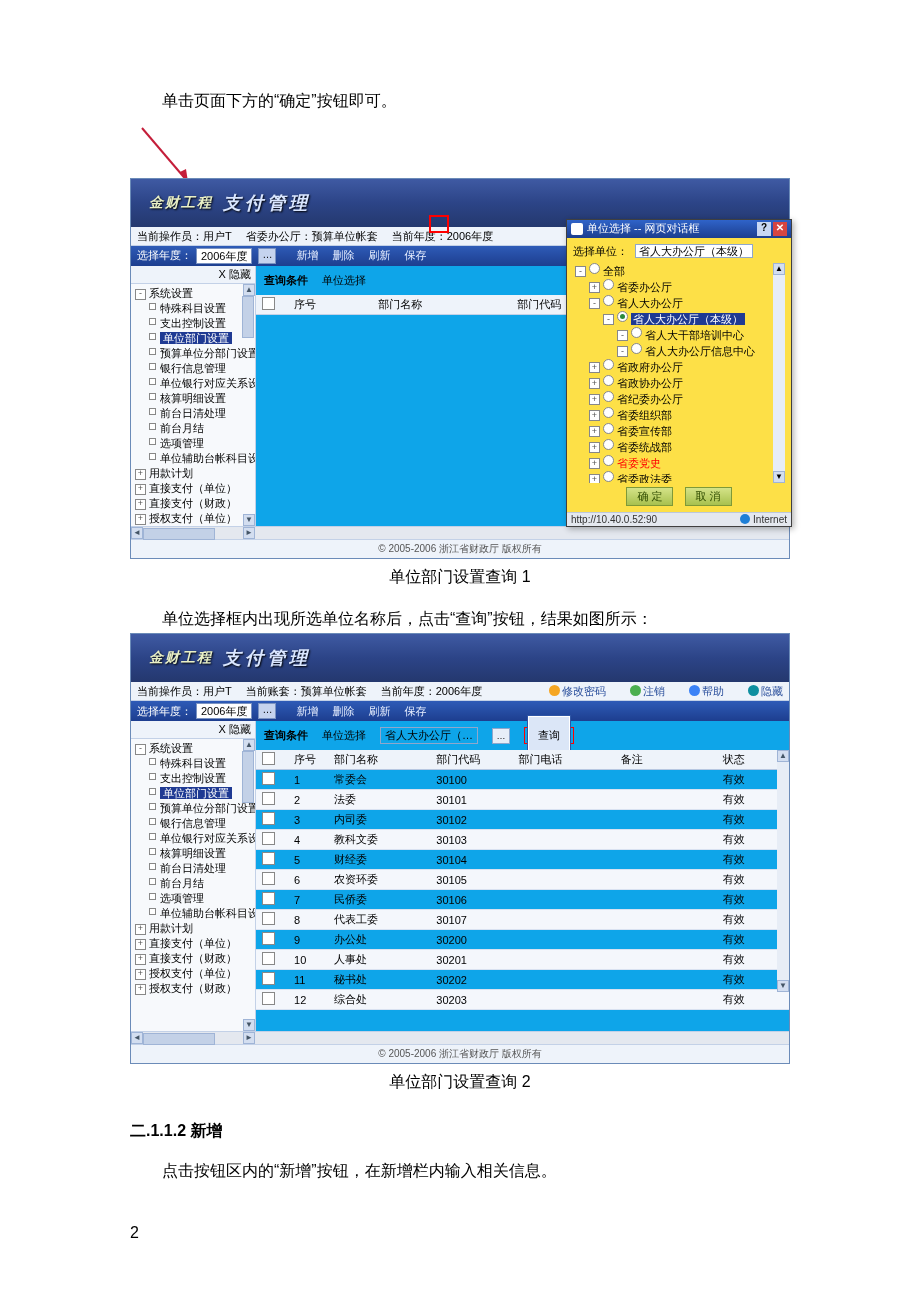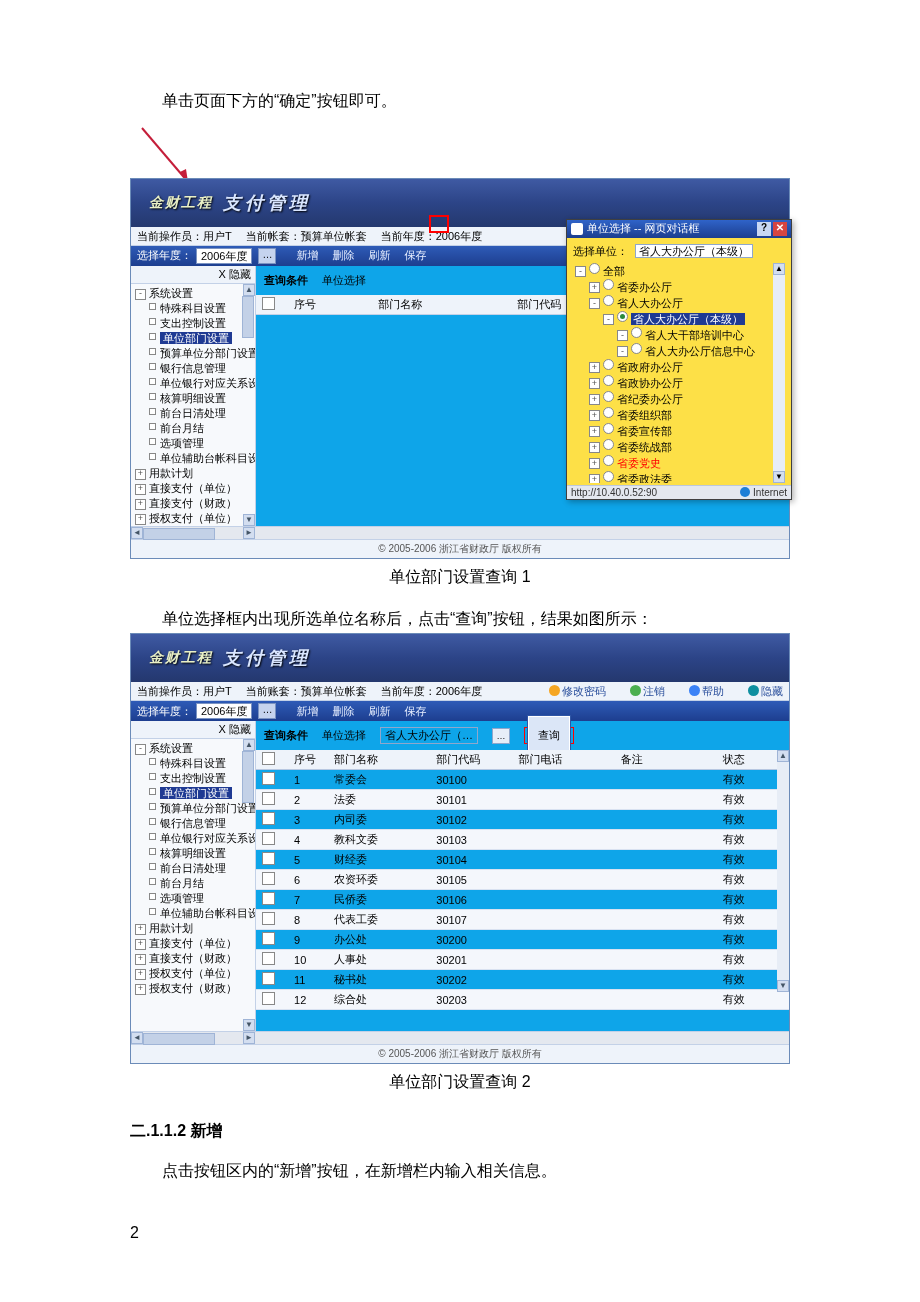--- a/index.html
+++ b/index.html
@@ -261,21 +261,21 @@
 <div class="screenshot s1">
   <div class="app-banner">
     <span class="banner-title">金财工程</span>
     <span class="banner-sub">支付管理</span>
     <span class="red-square" style="left:298px;top:36px;"></span>
   </div>
 
   <div class="infobar">
     <span>当前操作员：</span>
     <span>用户T</span>
-    <span style="margin-left:14px;">当前帐套：</span>
+    <span style="margin-left:14px;">省委办公厅：</span>
     <span>预算单位帐套</span>
     <span style="margin-left:14px;">当前年度：</span>
     <span>2006年度</span>
     <div class="right-links">
       <span><span class="dot t"></span><span>隐藏</span></span>
     </div>
   </div>
 
   <div class="yearbar">
     <span>选择年度：</span>
@@ -376,20 +376,24 @@
             <li class="i1"><span class="tbox">+</span><span class="radio"></span>省委组织部</li>
             <li class="i1"><span class="tbox">+</span><span class="radio"></span>省委宣传部</li>
             <li class="i1"><span class="tbox">+</span><span class="radio"></span>省委统战部</li>
             <li class="i1"><span class="tbox">+</span><span class="radio"></span><span class="red-hl">省委党史</span></li>
             <li class="i1"><span class="tbox">+</span><span class="radio"></span>省委政法委</li>
           </ul>
         <div style="position:absolute;right:0;top:0;bottom:0;width:12px;background:#e7edf6;">
           <div style="position:absolute;top:0;width:12px;height:12px;background:#d3def0;border:1px solid #9fb4d6;box-sizing:border-box;font-size:8px;text-align:center;line-height:9px;">▲</div>
           <div style="position:absolute;bottom:0;width:12px;height:12px;background:#d3def0;border:1px solid #9fb4d6;box-sizing:border-box;font-size:8px;text-align:center;line-height:9px;">▼</div>
         </div>
+      </div>
+      <div class="dlg-btns">
+        <button>确 定</button>
+        <button>取 消</button>
       </div>
     </div>
     <div class="dlg-status">
       <span>http://10.40.0.52:90</span>
       <span style="flex:1"></span>
       <span class="ic"></span>
       <span>Internet</span>
     </div>
   </div>
 </div>

